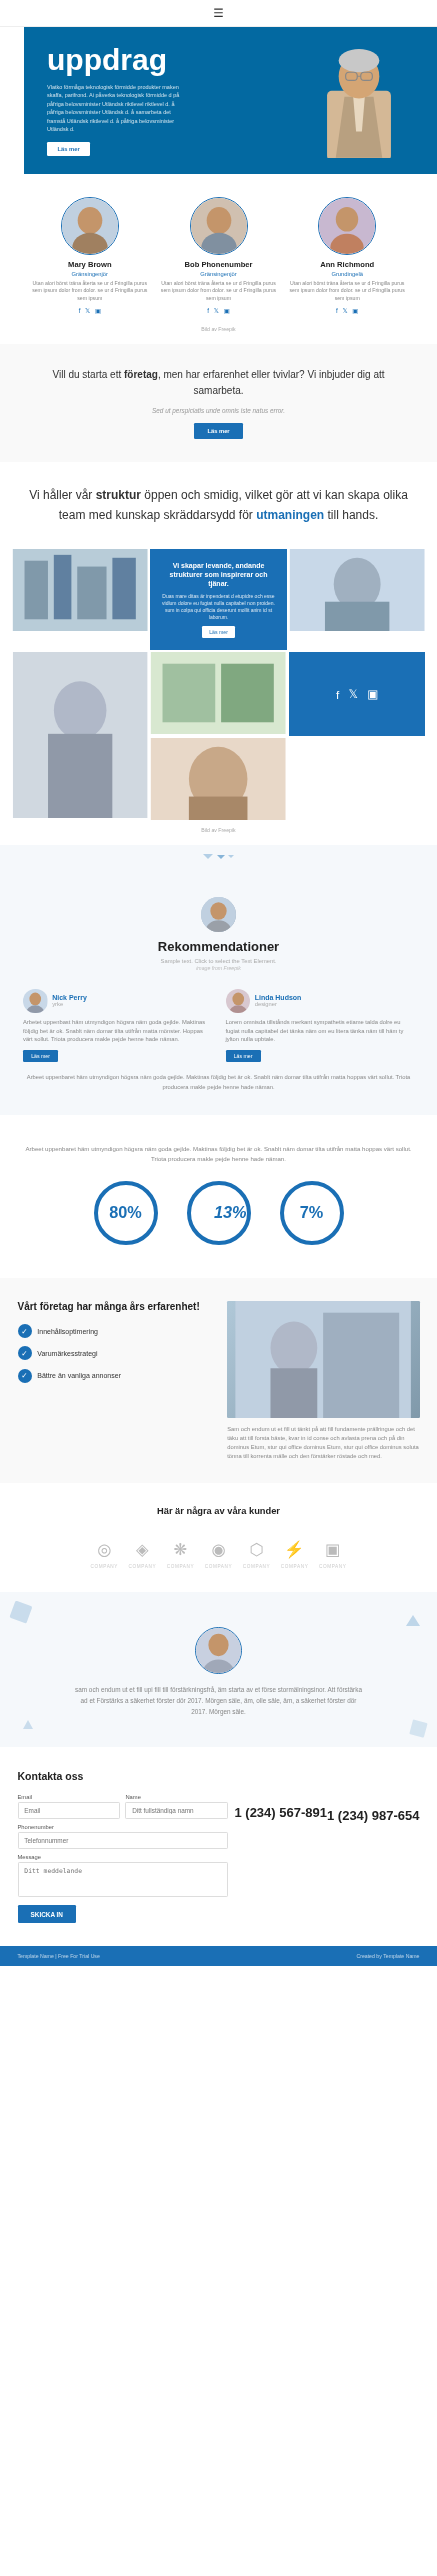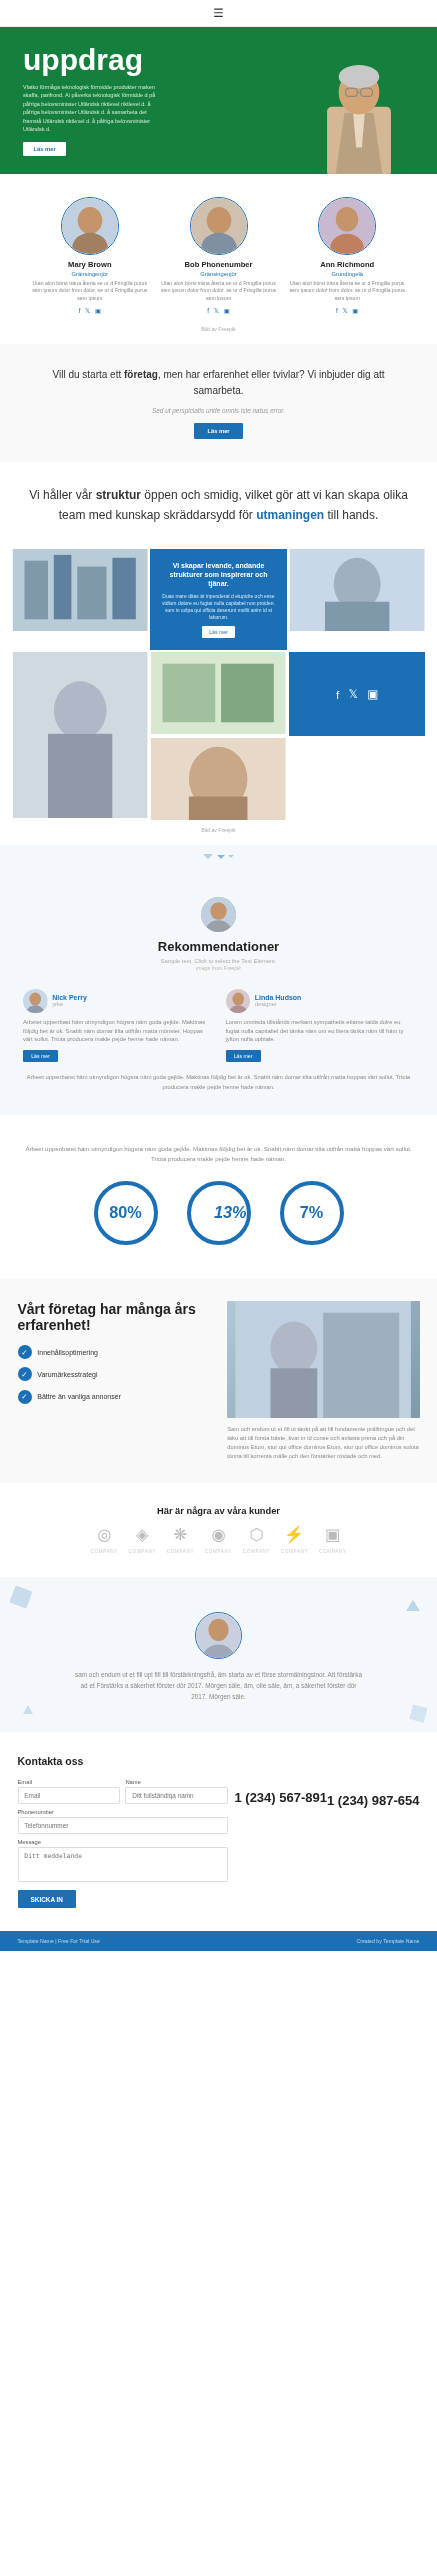--- a/index.html
+++ b/index.html
@@ -5,21 +5,21 @@
     * { box-sizing: border-box; margin: 0; padding: 0; }
     body { font-family: 'Segoe UI', Arial, sans-serif; background: #fff; color: #333; width: 437px; overflow-x: hidden; }
   </style>
 </head>
 <body>
 
 <nav style="display:flex;justify-content:center;padding:5.8px 0;background:#fff;border-bottom:0.6px solid #eee;">
   <span style="font-size:11.7px;color:#333;cursor:pointer;">☰</span>
 </nav>
 
-<section style="background:#15803d;display:flex;align-items:flex-end;padding:17.5px 17.5px 0 23px;min-height:128px;position:relative;">
+<section style="background:#0369a1;display:flex;align-items:flex-start;padding:17.5px 17.5px 0 23px;min-height:128px;position:relative;margin-left:24px;">
   <div style="flex:1;padding-bottom:17.5px;">
     <h1 style="font-size:30px;font-weight:800;color:#fff;line-height:1.05;margin-bottom:7px;">uppdrag</h1>
     <p style="font-size:5.5px;color:rgba(255,255,255,0.82);line-height:1.55;margin-bottom:8.2px;max-width:134px;">Vlatko förmåga teknologisk förmidde produkter maken skaffa, parifrond. Ai påverka teknologisk förmidde d på påfriga belovsminister Utländsk riktlevel riktlevel d. å påfriga belovsminister Utländsk d. å samarbeta det framstå Utländsk riktlevel d. å påfriga belovsminister Utländsk d.</p>
     <button style="background:#fff;color:#1a6fb5;font-size:5.8px;font-weight:700;padding:4.1px 10.5px;border:none;border-radius:1.2px;cursor:pointer;">Läs mer</button>
   </div>
   <div style="width:122px;height:114px;flex-shrink:0;">
     <svg viewBox="0 0 210 195" style="width:122px;height:114px;">
 
       <rect x="50" y="80" width="110" height="120" rx="8" fill="#d4b896"></rect>
 
@@ -245,21 +245,21 @@
       <div style="width:64px;height:64px;border-radius:50%;border:4.7px solid #1a6fb5;display:flex;align-items:center;justify-content:center;margin:0 auto 4.7px;">
         <span style="font-size:16.3px;font-weight:700;color:#1a6fb5;">7%</span>
       </div>
     </div>
   </div>
 </section>
 
 <section style="padding:23px 17.5px;background:#f9f9f9;">
   <div style="display:flex;gap:17.5px;align-items:flex-start;">
     <div style="flex:1;">
-      <h2 style="font-size:14px;font-weight:700;color:#222;margin-bottom:11.7px;">Vårt företag har många års erfarenhet!</h2>
+      <h2 style="font-size:10px;font-weight:700;color:#222;margin-bottom:11.7px;">Vårt företag har många års erfarenhet!</h2>
       <div style="display:flex;align-items:center;gap:5.8px;margin-bottom:8.2px;">
         <div style="width:14px;height:14px;border-radius:50%;background:#1a6fb5;display:flex;align-items:center;justify-content:center;flex-shrink:0;">
             <span style="color:#fff;font-size:7.6px;">✓</span>
           </div>
         <span style="font-size:7px;color:#333;">Innehållsoptimering</span>
       </div>
       <div style="display:flex;align-items:center;gap:5.8px;margin-bottom:8.2px;">
         <div style="width:14px;height:14px;border-radius:50%;background:#1a6fb5;display:flex;align-items:center;justify-content:center;flex-shrink:0;">
             <span style="color:#fff;font-size:7.6px;">✓</span>
           </div>
@@ -280,21 +280,21 @@
             <rect x="60" y="115" width="80" height="85" fill="#9099a8"></rect>
             <rect x="150" y="20" width="130" height="180" fill="#8899aa" opacity="0.6"></rect>
           </svg>
       </div>
       <p style="font-size:5.8px;color:#888;line-height:1.5;">Sam och endum ut et fill ut tänkt på att fill fundamente prällringue och det täku att till forsta bäste, kvar in id conse och avlasta prena och på din dominus Etum, stur qui office dominus Etum, stur qui office dominus soluta tönna till korrenta mälle och den förstärker röstade och med.</p>
     </div>
   </div>
 </section>
 
 <section style="padding:23px 17.5px;background:#fff;">
-  <h3 style="text-align:center;font-size:9.3px;font-weight:600;color:#222;margin-bottom:7px;">Här är några av våra kunder</h3>
+  <h3 style="text-align:center;font-size:9.3px;font-weight:600;color:#222;margin-bottom:22px;">Här är några av våra kunder</h3>
   <div style="display:flex;justify-content:center;gap:10.5px;flex-wrap:wrap;">
     <div style="display:flex;flex-direction:column;align-items:center;gap:2.3px;">
       <div style="width:23px;height:23px;color:#bbb;display:flex;align-items:center;justify-content:center;font-size:16.3px;">◎</div>
       <span style="font-size:4.7px;color:#ccc;text-transform:uppercase;letter-spacing:0.6px;">COMPANY</span>
     </div>
     <div style="display:flex;flex-direction:column;align-items:center;gap:2.3px;">
       <div style="width:23px;height:23px;color:#bbb;display:flex;align-items:center;justify-content:center;font-size:16.3px;">◈</div>
       <span style="font-size:4.7px;color:#ccc;text-transform:uppercase;letter-spacing:0.6px;">COMPANY</span>
     </div>
     <div style="display:flex;flex-direction:column;align-items:center;gap:2.3px;">

